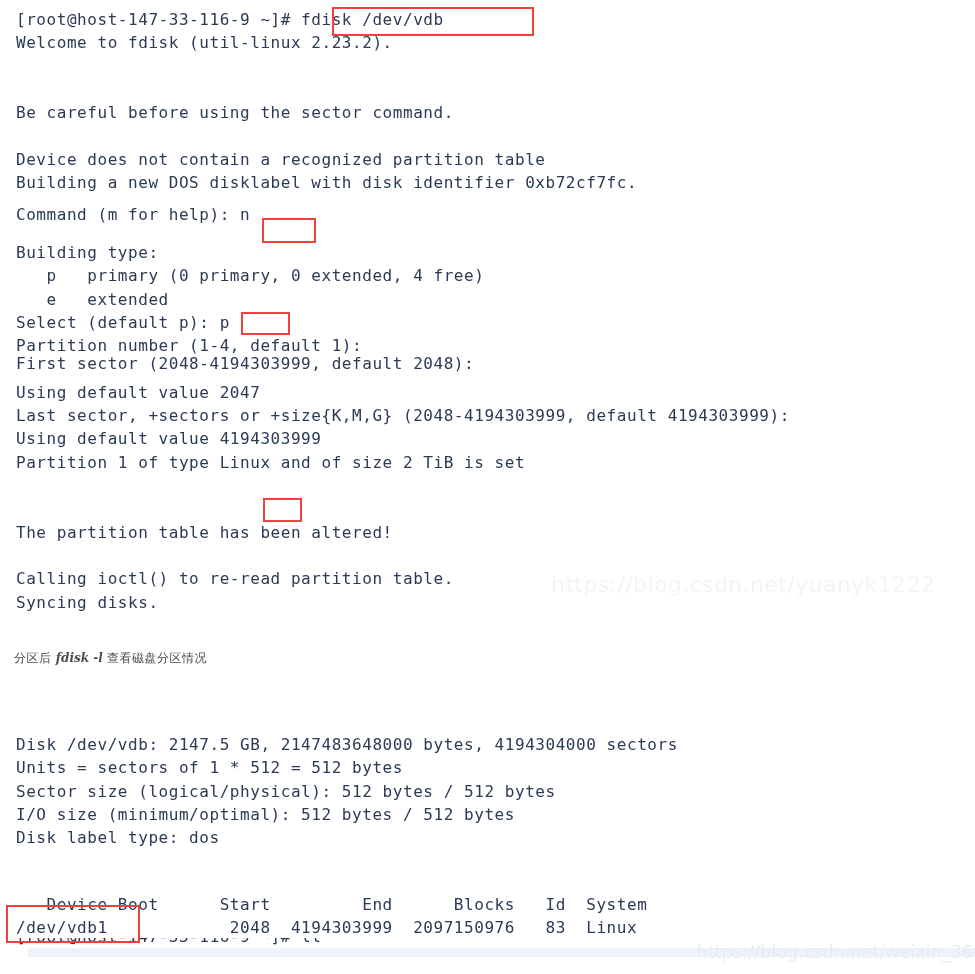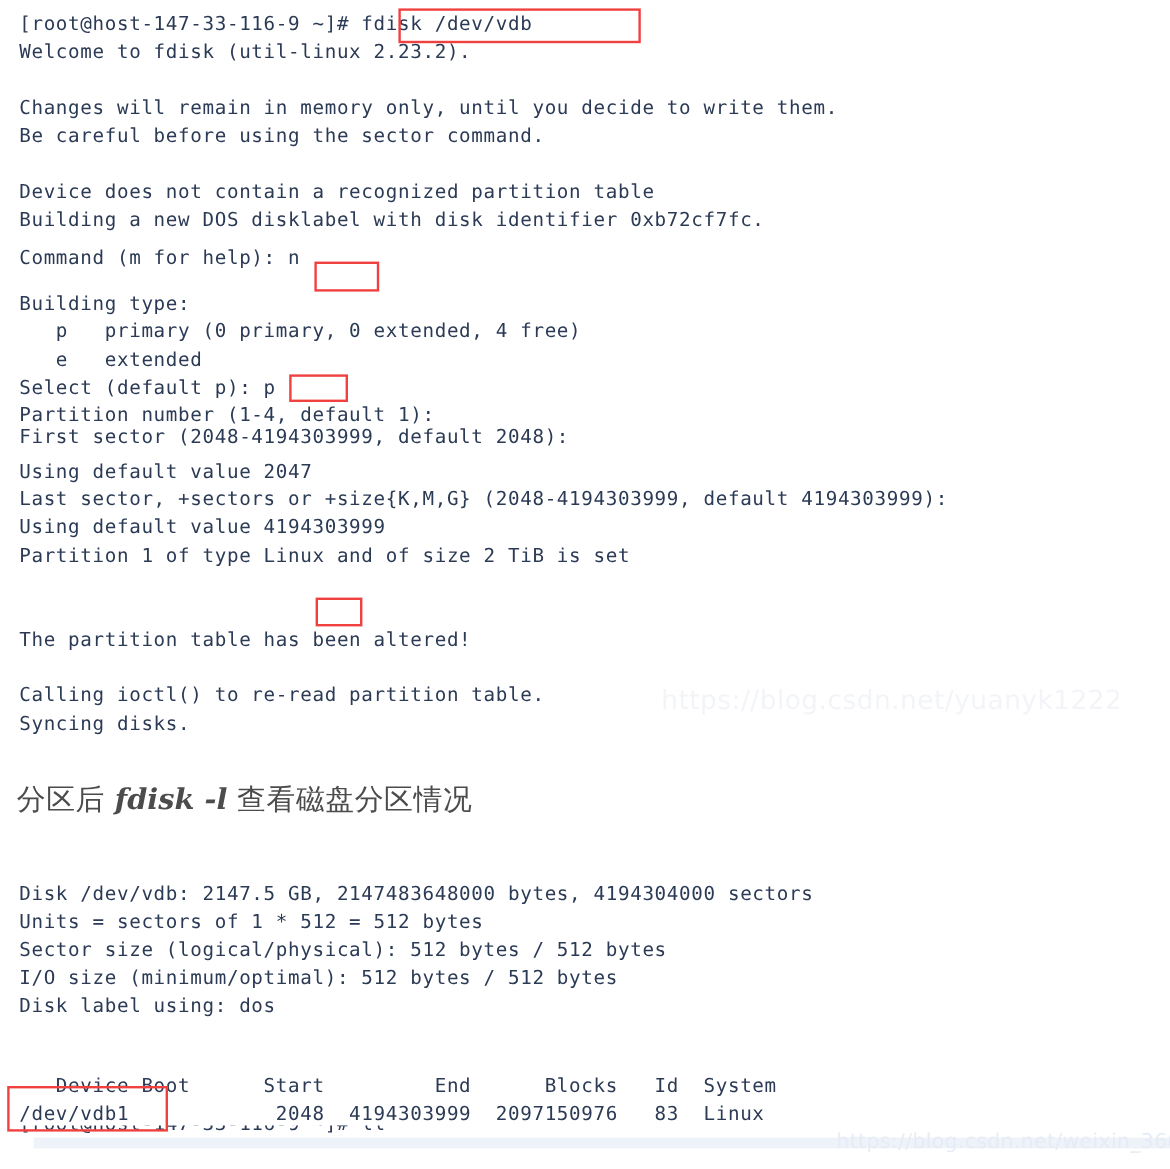--- a/index.html
+++ b/index.html
@@ -44,21 +44,21 @@
     background: transparent;
     pointer-events: none;
   }
 
   
   #caption {
     position: absolute;
     left: 14px;
     top: 650px;
     font-family: "DejaVu Sans", "Liberation Sans", sans-serif;
-    font-size: 24px;
+    font-size: 12px;
     color: #4c4c4c;
     white-space: pre;
     letter-spacing: 0.5px;
   }
   #caption .cmd {
     font-style: italic;
     font-weight: bold;
     font-family: "DejaVu Serif", "Liberation Serif", serif;
     letter-spacing: 0px;
   }
@@ -110,21 +110,20 @@
   }
 </style>
 </head>
 <body>
 
 <div id="terminal">
 
   <div class="line" style="top:8px">[root@host-147-33-116-9 ~]# fdisk /dev/vdb</div>
   <div class="line" style="top:31.3px">Welcome to fdisk (util-linux 2.23.2).</div>
 
-  <div class="line" style="top:77.9px">Changes will remain in memory only, until you decide to write them.</div>
   <div class="line" style="top:101.2px">Be careful before using the sector command.</div>
 
   <div class="line" style="top:147.8px">Device does not contain a recognized partition table</div>
   <div class="line" style="top:171.1px">Building a new DOS disklabel with disk identifier 0xb72cf7fc.</div>
 
   <div class="line" style="top:203px">Command (m for help): n</div>
   <div class="line" style="top:241px">Building type:</div>
   <div class="line" style="top:264.3px">   p   primary (0 primary, 0 extended, 4 free)</div>
   <div class="line" style="top:287.6px">   e   extended</div>
   <div class="line" style="top:310.9px">Select (default p): p</div>
@@ -137,21 +136,21 @@
 
   <div class="line" style="top:520.6px">The partition table has been altered!</div>
 
   <div class="line" style="top:567.2px">Calling ioctl() to re-read partition table.</div>
   <div class="line" style="top:590.5px">Syncing disks.</div>
 
   <div class="line" style="top:733px">Disk /dev/vdb: 2147.5 GB, 2147483648000 bytes, 4194304000 sectors</div>
   <div class="line" style="top:756.3px">Units = sectors of 1 * 512 = 512 bytes</div>
   <div class="line" style="top:779.6px">Sector size (logical/physical): 512 bytes / 512 bytes</div>
   <div class="line" style="top:802.9px">I/O size (minimum/optimal): 512 bytes / 512 bytes</div>
-  <div class="line" style="top:826.2px">Disk label using: dos</div>
+  <div class="line" style="top:826.2px">Disk label type: dos</div>
 
   <div class="line" style="top:893px">   Device Boot      Start         End      Blocks   Id  System</div>
   <div class="line" style="top:916.3px">/dev/vdb1            2048  4194303999  2097150976   83  Linux</div>
 
 </div>
 
 <div id="clipped-prompt">
   <div class="line">[root@host-147-33-116-9 ~]# ll</div>
 </div>
 <div id="scroll-strip"></div>

